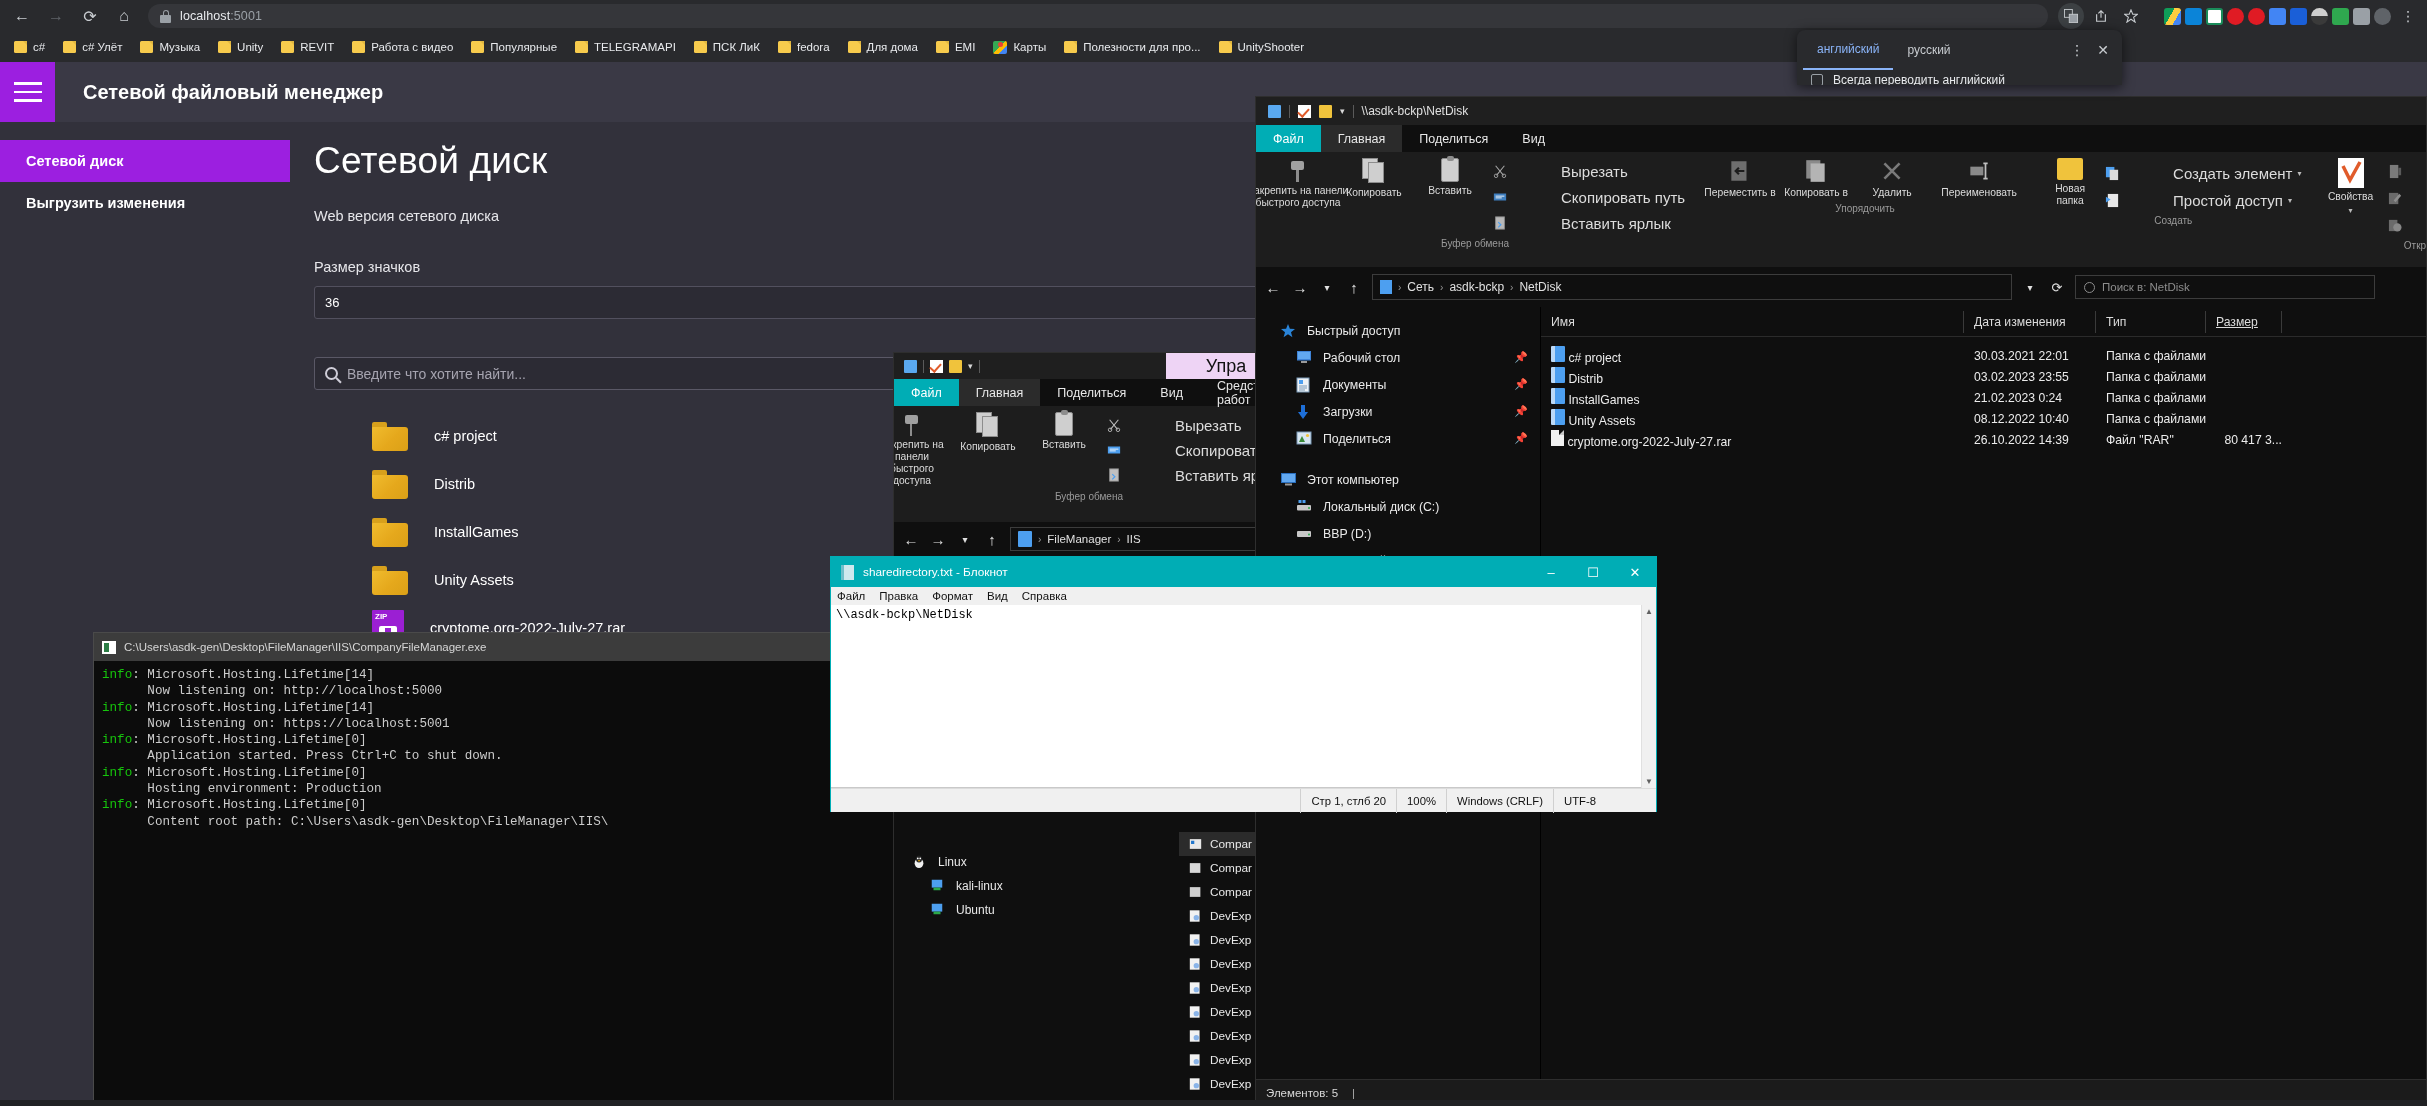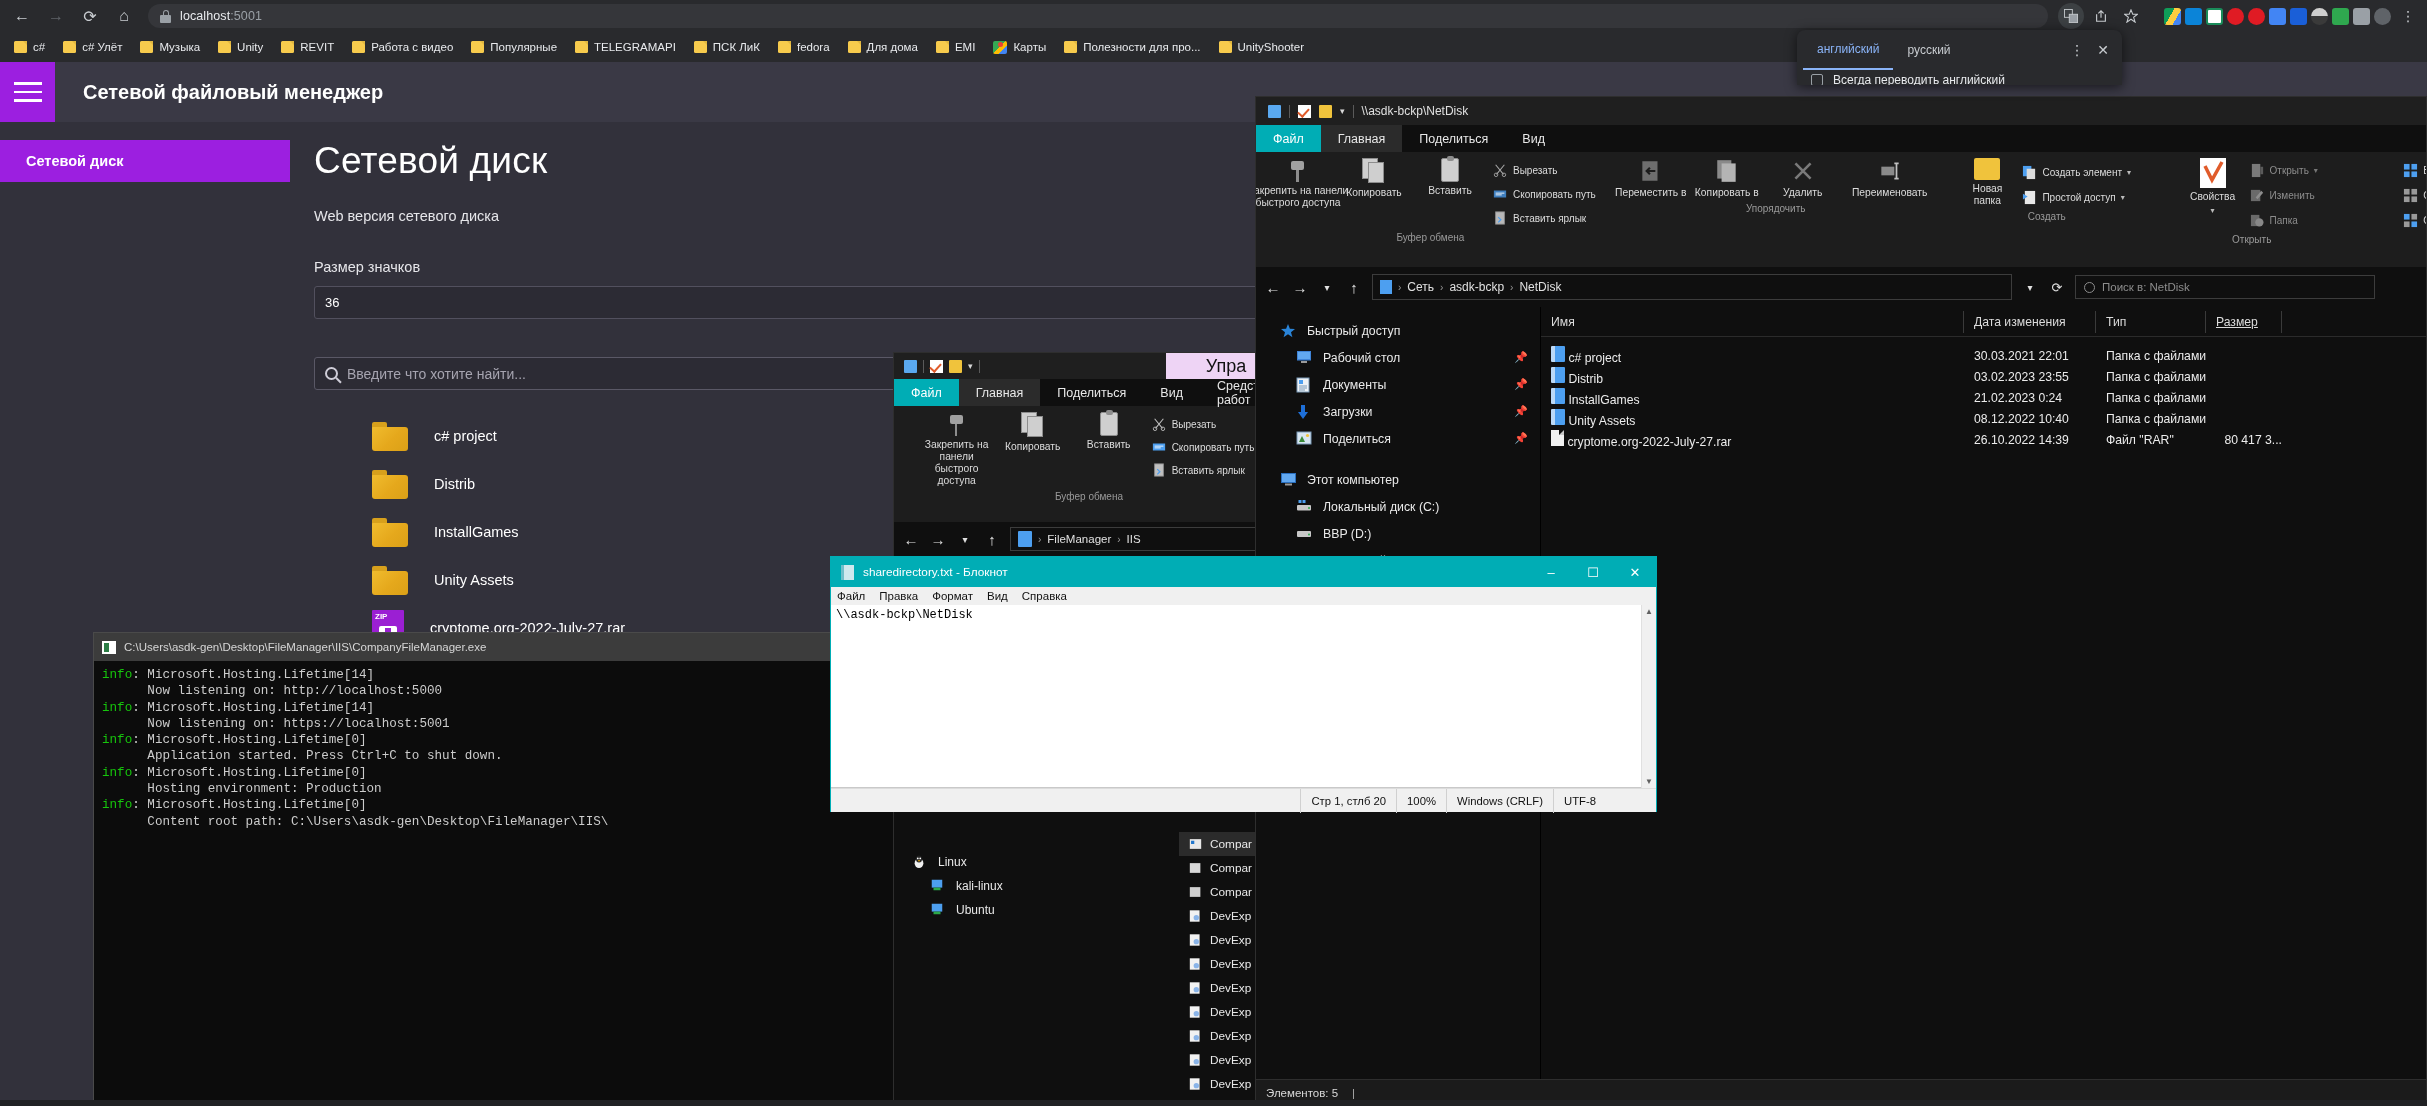--- a/index.html
+++ b/index.html
@@ -85,21 +85,21 @@
   .etab.file{ background:#00adb5; color:#fff; }
   .etab.sel{ background:#2b2b2b; }
   .etab.tool{ color:#e8e8e8; }
   .mgmt{ position:absolute; background:#eed4f5; color:#111; font-size:18px; display:flex; align-items:center; justify-content:center; }
   .exp-ribbon{ background:#1d1d1d; display:flex; align-items:flex-start; }
   .rb-group{ padding:6px 6px 0 6px; display:flex; flex-direction:column; align-items:center; }
   .rb-row{ display:flex; align-items:flex-start; gap:4px; }
   .rb-big{ width:72px; display:flex; flex-direction:column; align-items:center; gap:3px; }
   .rb-big .lbl{ font-size:10.3px; color:#dcdcdc; text-align:center; line-height:12px; }
   .rb-small{ display:flex; align-items:center; gap:5px; padding:2px 3px; }
-  .rb-small .lbl{ font-size:10px; color:#dcdcdc; white-space:nowrap;}
+  .rb-small .lbl{ font-size:15px; color:#dcdcdc; white-space:nowrap;margin-left:48px;}
   .grp-name{ font-size:10px; color:#9a9a9a; margin-top:4px; text-align:center; }
   .gsep{ width:1px; align-self:stretch; background:#3a3a3a; margin:6px 2px 20px 2px; }
   .pin{ width:20px;height:24px; position:relative; }
   .pin:before{content:"";position:absolute;left:8px;top:10px;width:2.5px;height:14px;background:#8d8d8d;}
   .pin:after{content:"";position:absolute;left:3px;top:3px;width:13px;height:9px;background:#a0a0a0;border-radius:2px;}
   .docs{ width:24px;height:26px; position:relative;}
   .docs i{ position:absolute; width:16px;height:21px; background:#cfcfcf; border:1px solid #8d8d8d; }
   .docs i:nth-child(1){ left:0; top:0;}
   .docs i:nth-child(2){ left:6px; top:4px;}
   .clip{ width:18px;height:24px; background:#cfcfcf; border:1px solid #8d8d8d; border-radius:2px; position:relative;}
@@ -284,20 +284,21 @@
       <div class="burger">
           <span></span>
           <span></span>
           <span></span>
         </div>
       <div class="app-title">Сетевой файловый менеджер</div>
     </div>
     <div class="app-body">
       <div class="app-side">
         <div class="side-item active">Сетевой диск</div>
+        <div class="side-item">Выгрузить изменения</div>
       </div>
       <div class="app-main">
         <div class="main-h1">Сетевой диск</div>
         <div class="main-sub">Web версия сетевого диска</div>
         <div class="main-lbl">Размер значков</div>
         <div class="inp" style="width:1208px">
             <span>36</span>
           </div>
         <div class="search-inp" style="width:1208px">
           <span class="mag"></span>

